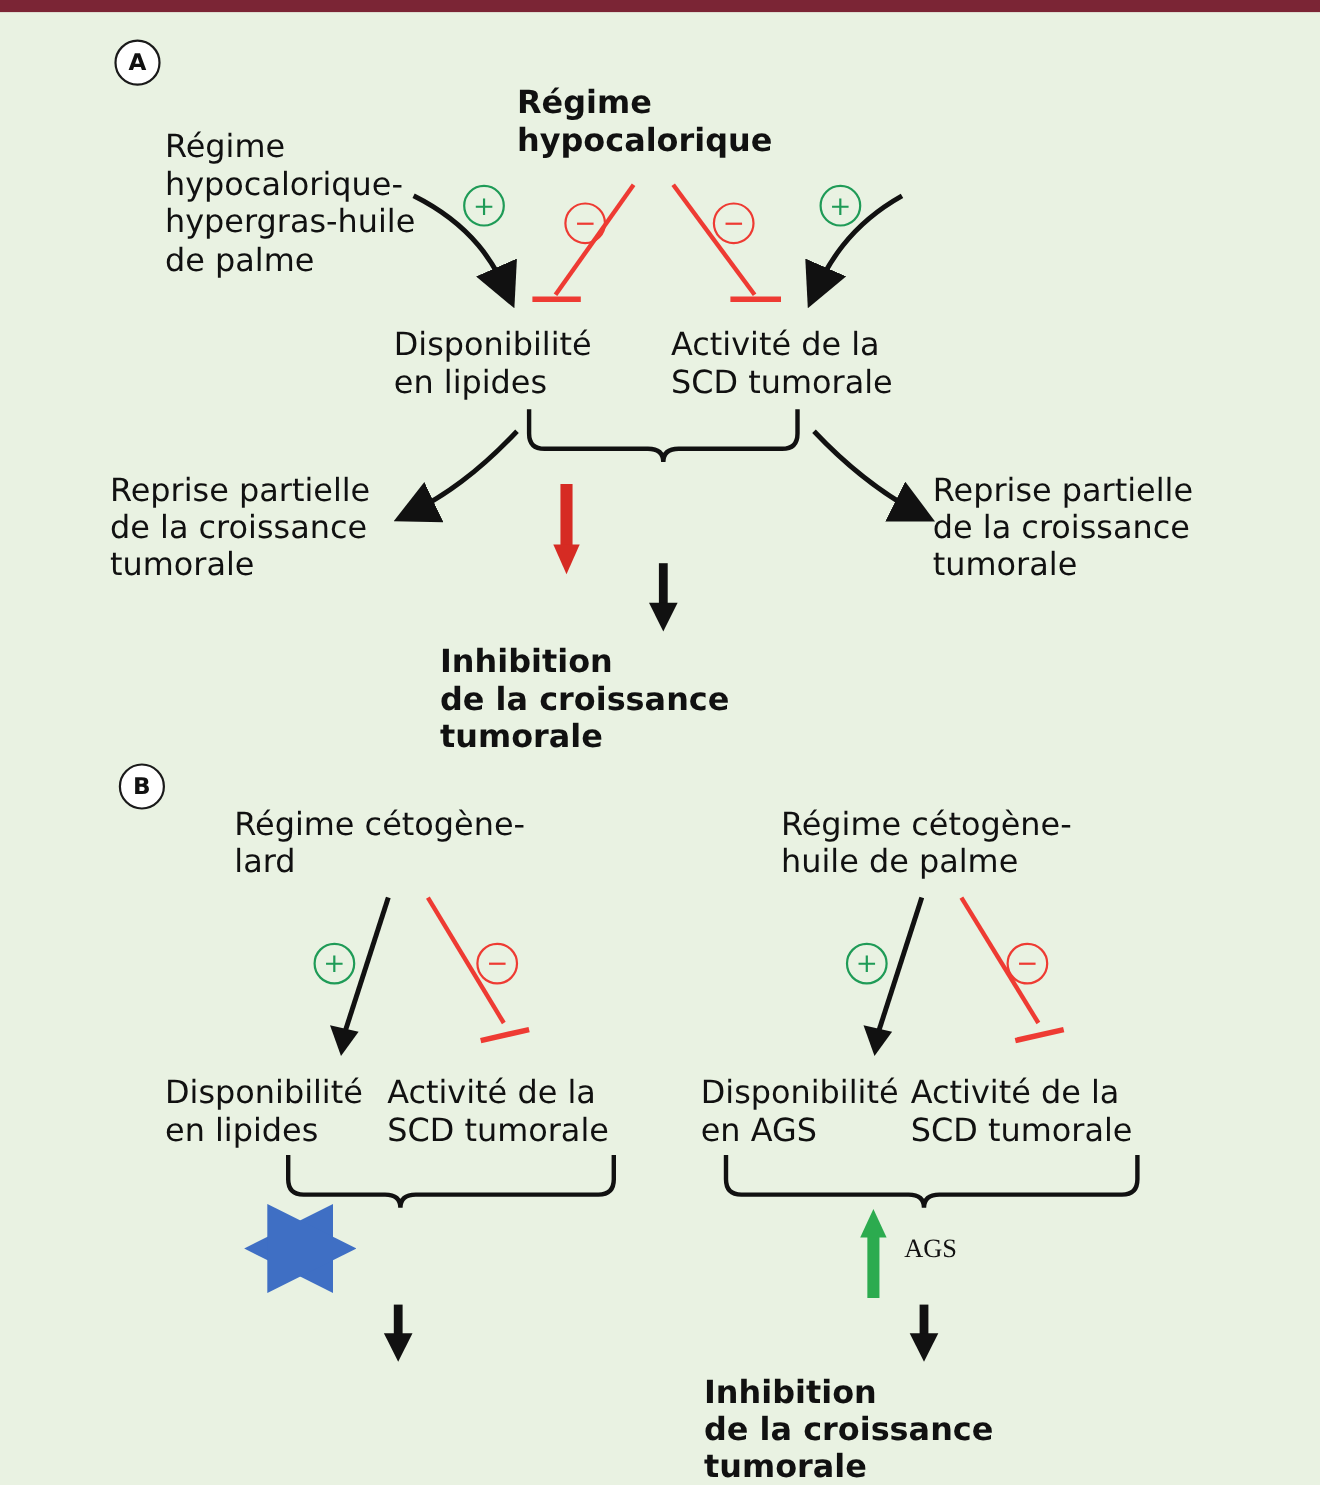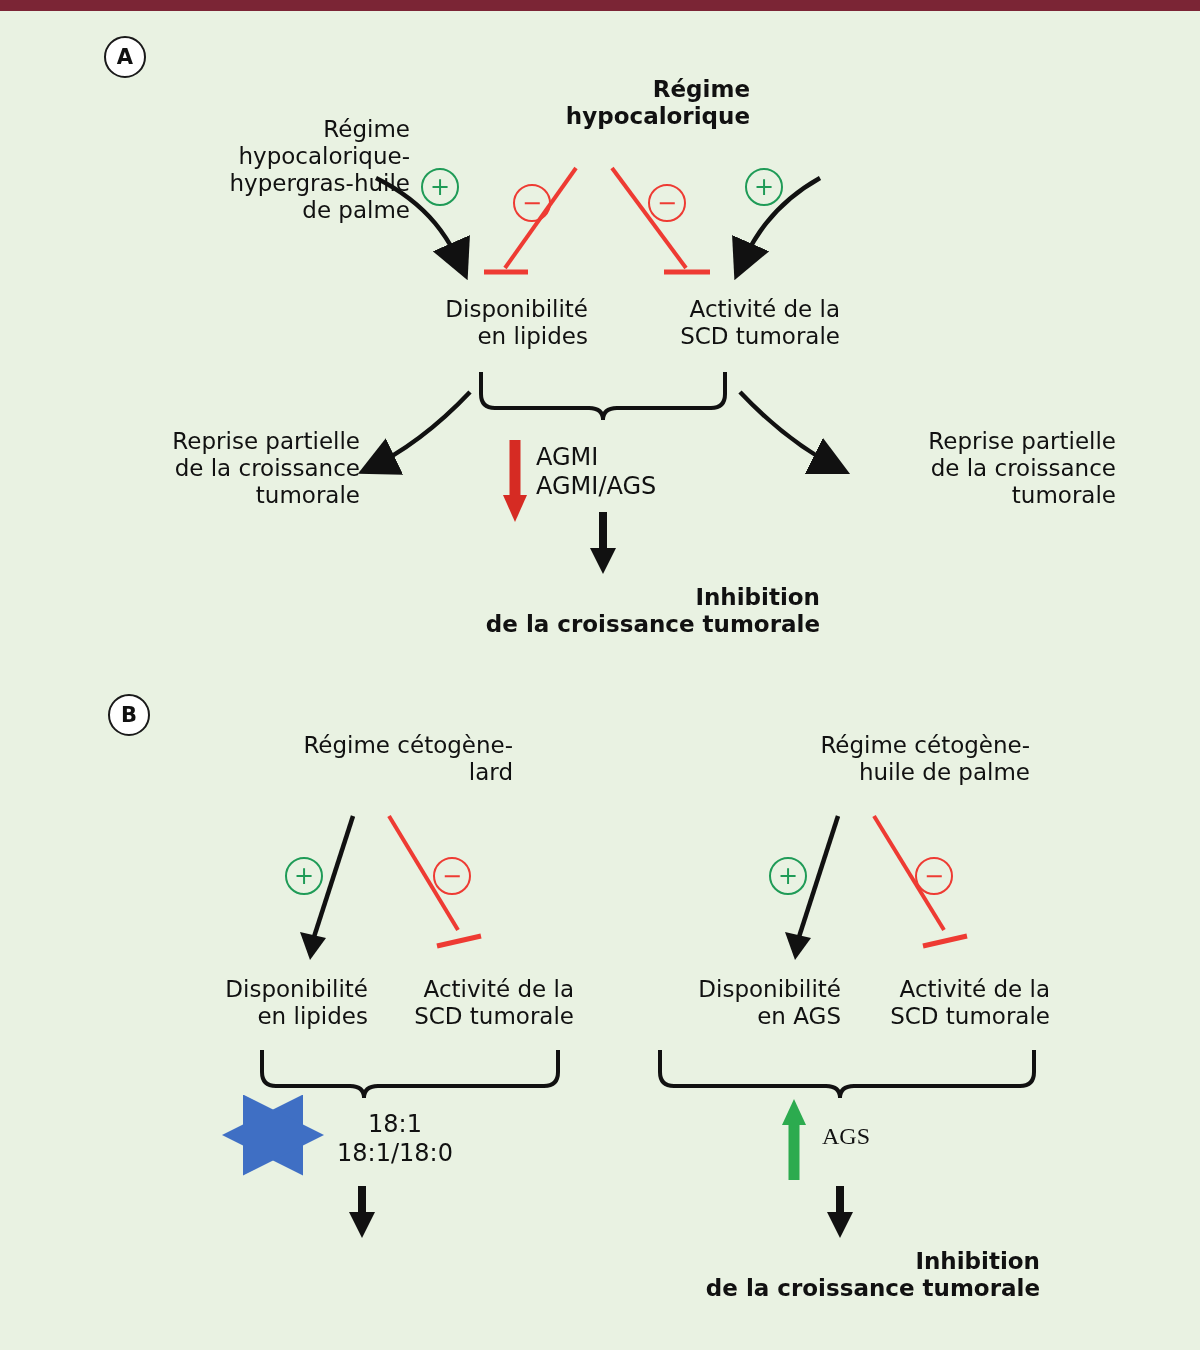--- a/index.html
+++ b/index.html
@@ -35,23 +35,23 @@
     display: flex;
     align-items: center;
     justify-content: center;
     font-weight: bold;
     font-size: 21px;
     color: #111111;
     font-family: "DejaVu Sans", sans-serif;
   }
   .node {
     position: absolute;
-    text-align: right;
+    text-align: left;
     color: #111111;
-    font-size: 23px;
+    font-size: 29px;
     line-height: 1.18;
     font-family: "DejaVu Sans", sans-serif;
     white-space: pre-line;
   }
   .node.bold {
     font-weight: bold;
   }
   .label-small {
     position: absolute;
     color: #111111;
@@ -121,22 +121,20 @@
 SCD tumorale</div>
 
   <div class="node" style="left:100px; top:428px; width:260px;">Reprise partielle
 de la croissance
 tumorale</div>
 
   <div class="node" style="left:848px; top:428px; width:268px;">Reprise partielle
 de la croissance
 tumorale</div>
 
-  <div class="label-small" style="left:536px; top:443px; width:200px;">AGMI
-AGMI/AGS</div>
 
   <div class="node bold" style="left:400px; top:584px; width:420px;">Inhibition
 de la croissance tumorale</div>
 
   <div class="panel-badge" style="left:108px; top:694px;">B</div>
 
   <div class="node" style="left:213px; top:732px; width:300px;">Régime cétogène-
 lard</div>
 
   <div class="node" style="left:710px; top:732px; width:320px;">Régime cétogène-
@@ -152,22 +150,20 @@
 
   <div class="node" style="left:352px; top:976px; width:222px;">Activité de la
 SCD tumorale</div>
 
   <div class="node" style="left:637px; top:976px; width:204px;">Disponibilité
 en AGS</div>
 
   <div class="node" style="left:828px; top:976px; width:222px;">Activité de la
 SCD tumorale</div>
 
-  <div class="label-small" style="left:295px; top:1110px; width:200px; text-align:center;">18:1
-18:1/18:0</div>
 
   <div class="label-small" style="left:822px; top:1122px; width:120px;font-family:Liberation Serif, serif;">AGS</div>
 
 
   <div class="node bold" style="left:640px; top:1248px; width:400px;">Inhibition
 de la croissance tumorale</div>
 
   <svg class="overlay" viewBox="0 0 1200 1350">
     <defs>
       <marker id="arrow-black" markerWidth="9" markerHeight="9" refX="7" refY="4.5" orient="auto">

